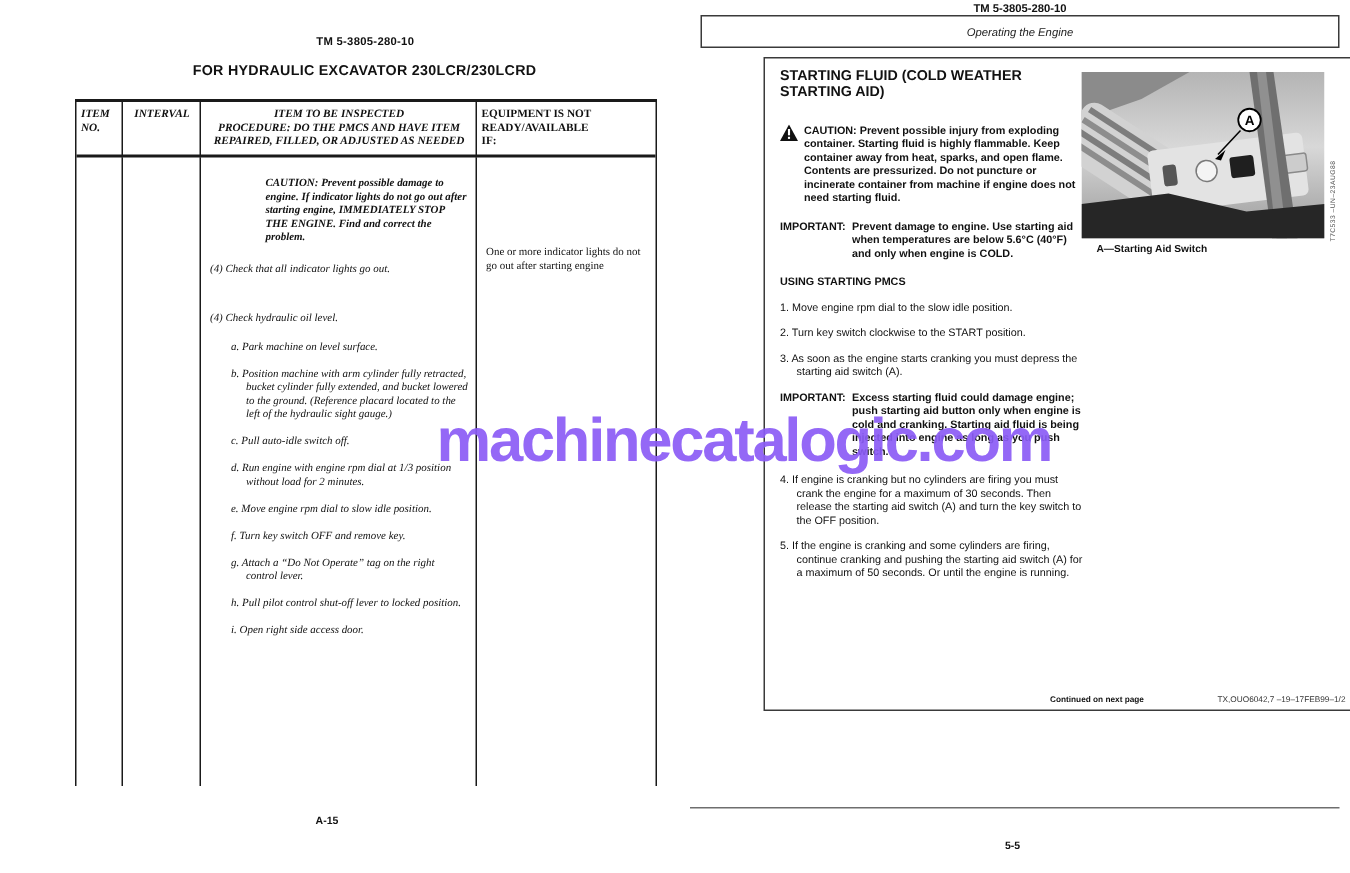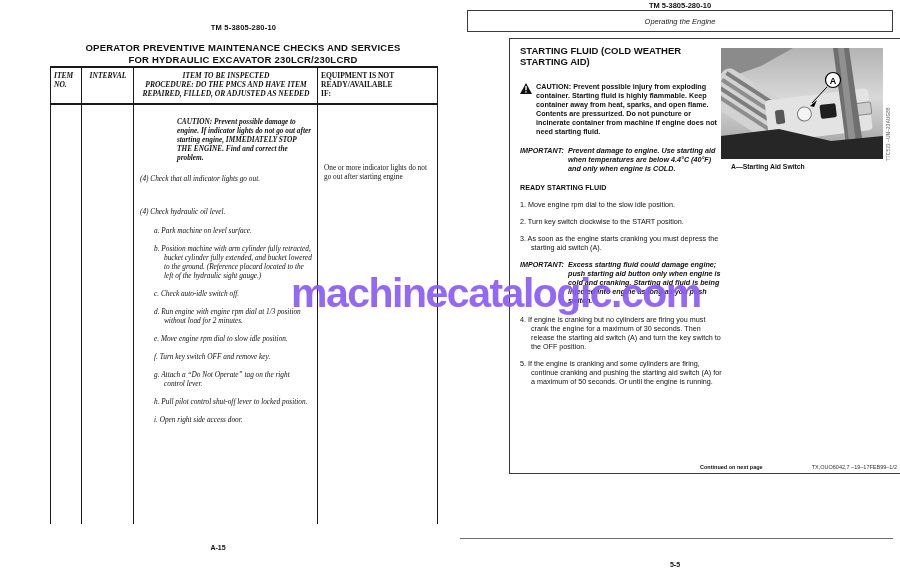--- a/index.html
+++ b/index.html
@@ -34,21 +34,21 @@
   .rp-hdrbox{left:467px;top:10px;width:424px;height:20px;border:1px solid #3a3a3a;
              display:flex;align-items:center;justify-content:center;
              font:italic 7.5px "Liberation Sans",sans-serif;color:#222;}
   .rp-main{left:465px;top:38px;width:427px;height:434px;border:1px solid #3a3a3a;margin-left:44px;}
   .rp-col{position:absolute;left:10px;top:6px;width:202px;
           font:7.2px/9px "Liberation Sans",sans-serif;color:#111;}
   .rp-sect{font:bold 9.5px/11px "Liberation Sans",sans-serif;width:175px;margin-bottom:15px;}
   .caut-row{display:flex;margin-bottom:10px;}
   .caut-ico{width:16px;flex:0 0 16px;padding-top:1px;}
   .caut-txt{flex:1;font-weight:bold;}
-  .imp{display:flex;margin-bottom:10px;font-style:italic;}
+  .imp{display:flex;margin-bottom:10px;}
   .imp-label{flex:0 0 48px;font-weight:bold;}
   .imp-text{flex:1;font-weight:bold;}
   .rp-sub{font-weight:bold;margin-bottom:8px;}
   .step{padding-left:11px;text-indent:-11px;margin-bottom:8px;}
   .photo{position:absolute;left:211px;top:9px;width:162px;height:111px;}
   .photo-id{position:absolute;left:376px;top:38px;height:84px;
             writing-mode:vertical-rl;transform:rotate(180deg);
             font:4.5px "Liberation Sans",sans-serif;color:#555;letter-spacing:.3px;}
   .photo-cap{position:absolute;left:221px;top:124px;
              font:bold 6.8px "Liberation Sans",sans-serif;}
@@ -65,21 +65,20 @@
              letter-spacing:-1.5px;opacity:.92;pointer-events:none;z-index:50;}
 </style>
 </head>
 <body>
 
 <div id="stage">
 
   <div class="abs lp-tm">TM 5-3805-280-10</div>
 
   <div class="abs lp-title">
-    <div>OPERATOR PREVENTIVE MAINTENANCE CHECKS AND SERVICES</div>
     <div>FOR HYDRAULIC EXCAVATOR 230LCR/230LCRD</div>
   </div>
 
   <div class="abs tbl">
 
     <div class="hc cr">
       <div>ITEM</div>
       <div>NO.</div>
     </div>
     <div class="hc cr ctr">
@@ -97,21 +96,21 @@
     </div>
 
     <div class="bc cr"></div>
     <div class="bc cr"></div>
     <div class="bc cr cell-proc">
       <div class="bold mb12">CAUTION: Prevent possible damage to engine. If indicator lights do not go out after starting engine, IMMEDIATELY STOP THE ENGINE. Find and correct the problem.</div>
       <div class="mb24">(4) Check that all indicator lights go out.</div>
       <div class="mb10">(4) Check hydraulic oil level.</div>
       <div class="substep">a. Park machine on level surface.</div>
       <div class="substep">b. Position machine with arm cylinder fully retracted, bucket cylinder fully extended, and bucket lowered to the ground. (Reference placard located to the left of the hydraulic sight gauge.)</div>
-      <div class="substep">c. Check auto-idle switch off.</div>
+      <div class="substep">c. Pull auto-idle switch off.</div>
       <div class="substep">d. Run engine with engine rpm dial at 1/3 position without load for 2 minutes.</div>
       <div class="substep">e. Move engine rpm dial to slow idle position.</div>
       <div class="substep">f. Turn key switch OFF and remove key.</div>
       <div class="substep">g. Attach a “Do Not Operate” tag on the right control lever.</div>
       <div class="substep">h. Pull pilot control shut-off lever to locked position.</div>
       <div class="substep">i. Open right side access door.</div>
     </div>
     <div class="bc cell-fail">
       <div>One or more indicator lights do not go out after starting engine</div>
     </div>
@@ -136,24 +135,24 @@
             <polygon points="6,0 12,11 0,11" fill="#111"></polygon>
             <rect x="5.3" y="3" width="1.4" height="4.2" fill="#fff"></rect>
             <rect x="5.3" y="8.2" width="1.4" height="1.4" fill="#fff"></rect>
           </svg>
         </span>
         <span class="caut-txt">CAUTION: Prevent possible injury from exploding container. Starting fluid is highly flammable. Keep container away from heat, sparks, and open flame. Contents are pressurized. Do not puncture or incinerate container from machine if engine does not need starting fluid.</span>
       </div>
 
       <div class="imp">
         <span class="imp-label">IMPORTANT:</span>
-        <span class="imp-text">Prevent damage to engine. Use starting aid when temperatures are below 4.4°C (40°F) and only when engine is COLD.</span>
+        <span class="imp-text">Prevent damage to engine. Use starting aid when temperatures are below 5.6°C (40°F) and only when engine is COLD.</span>
       </div>
 
-      <div class="rp-sub">READY STARTING FLUID</div>
+      <div class="rp-sub">USING STARTING PMCS</div>
 
       <div class="step">1. Move engine rpm dial to the slow idle position.</div>
       <div class="step">2. Turn key switch clockwise to the START position.</div>
       <div class="step">3. As soon as the engine starts cranking you must depress the starting aid switch (A).</div>
 
       <div class="imp">
         <span class="imp-label">IMPORTANT:</span>
         <span class="imp-text">Excess starting fluid could damage engine; push starting aid button only when engine is cold and cranking. Starting aid fluid is being injected into engine as long as you push switch.</span>
       </div>
 

